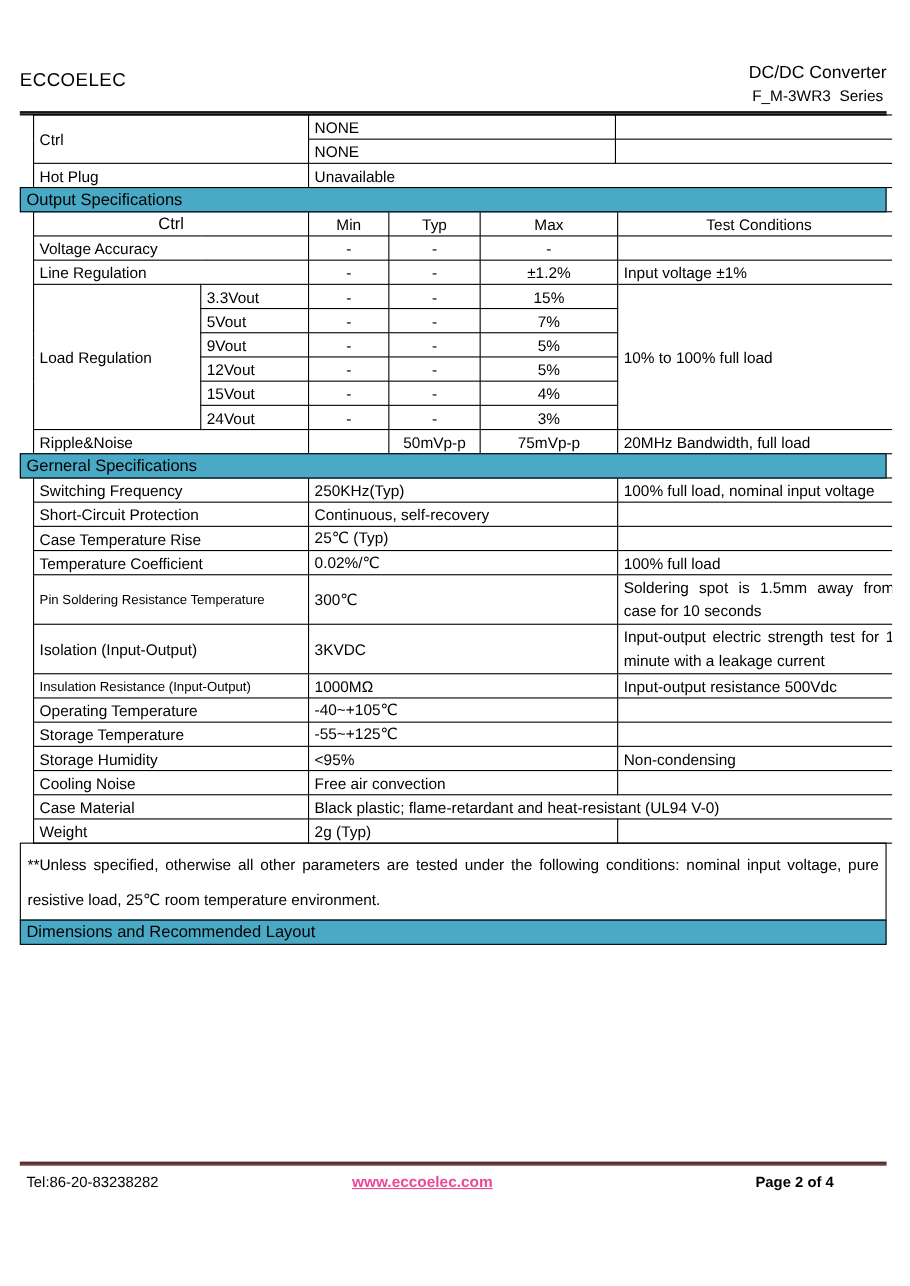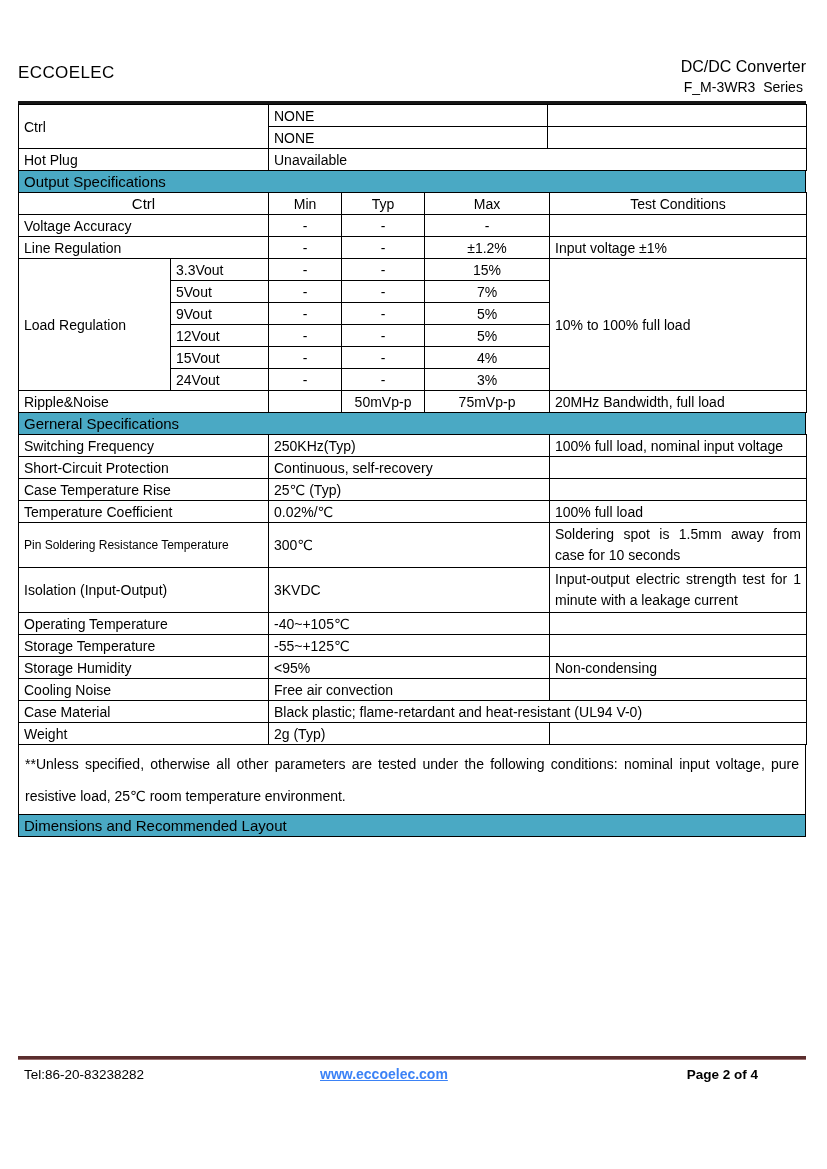--- a/index.html
+++ b/index.html
@@ -14,21 +14,21 @@
 
   
   .hdr { display:flex; justify-content:space-between; align-items:flex-start; height:40px; }
   .hdr-company { font-size:17px; padding-top:5px; letter-spacing:.4px; }
   .hdr-right { text-align:center; }
   .hdr-product { font-size:16px; }
   .hdr-series { font-size:14px; margin-top:3px; word-spacing:4px; }
   .top-rule { margin-top:3px; height:2px; border-top:2px solid #161616; border-bottom:2px solid #161616; }
 
   
-  table { border-collapse:collapse; width:788px; table-layout:fixed; margin-top:-1px; }
+  table { border-collapse:collapse; width:788px; table-layout:fixed; margin-top:-1px;margin-left:12px; }
   td, th {
     border:1px solid #000;
     font-size:14px; font-weight:normal;
     padding:0 5px; height:22px;
     vertical-align:middle; text-align:left;
     overflow:hidden; white-space:nowrap;
   }
   th { text-align:center; }
   .c { text-align:center; }
   .small { font-size:12px; }
@@ -51,21 +51,21 @@
     width:788px; padding:3px 6px 2px 6px;
     font-size:14px; line-height:32px;
     text-align:justify; white-space:normal;
   }
 
   
   .footer { position:absolute; left:18px; top:1056px; width:788px; }
   .foot-rule { height:3px; border-top:3px solid #5b2e2e; border-bottom:1px solid #9a6f6f; }
   .foot-row { position:relative; margin-top:5px; font-size:13.5px; line-height:19px; }
   .foot-left { padding-left:6px; }
-  .foot-site { position:absolute; left:302px; top:0; font-weight:bold; text-decoration:underline; font-size:14px; color:#3b82f6; }
+  .foot-site { position:absolute; left:302px; top:0; font-weight:bold; text-decoration:underline; font-size:14px; color:#ec4899; }
   .foot-page { position:absolute; right:48px; top:0; font-weight:bold; }
 </style>
 </head>
 <body>
 
 <div class="page">
   <div class="content">
 
     <div class="hdr">
       <div class="hdr-company">ECCOELEC</div>
@@ -213,20 +213,25 @@
         <td class="small h2r">Pin Soldering Resistance Temperature</td>
         <td class="h2r">300℃</td>
         <td class="h2r wrap just">Soldering spot is 1.5mm away from case for 10 seconds</td>
       </tr>
       <tr>
         <td class="h2r">Isolation (Input-Output)</td>
         <td class="h2r">3KVDC</td>
         <td class="h2r wrap just">Input-output electric strength test for 1 minute with a leakage current</td>
       </tr>
       <tr>
+        <td class="small">Insulation Resistance (Input-Output)</td>
+        <td>1000MΩ</td>
+        <td>Input-output resistance 500Vdc</td>
+      </tr>
+      <tr>
         <td>Operating Temperature</td>
         <td>-40~+105℃</td>
         <td></td>
       </tr>
       <tr>
         <td>Storage Temperature</td>
         <td>-55~+125℃</td>
         <td></td>
       </tr>
       <tr>

